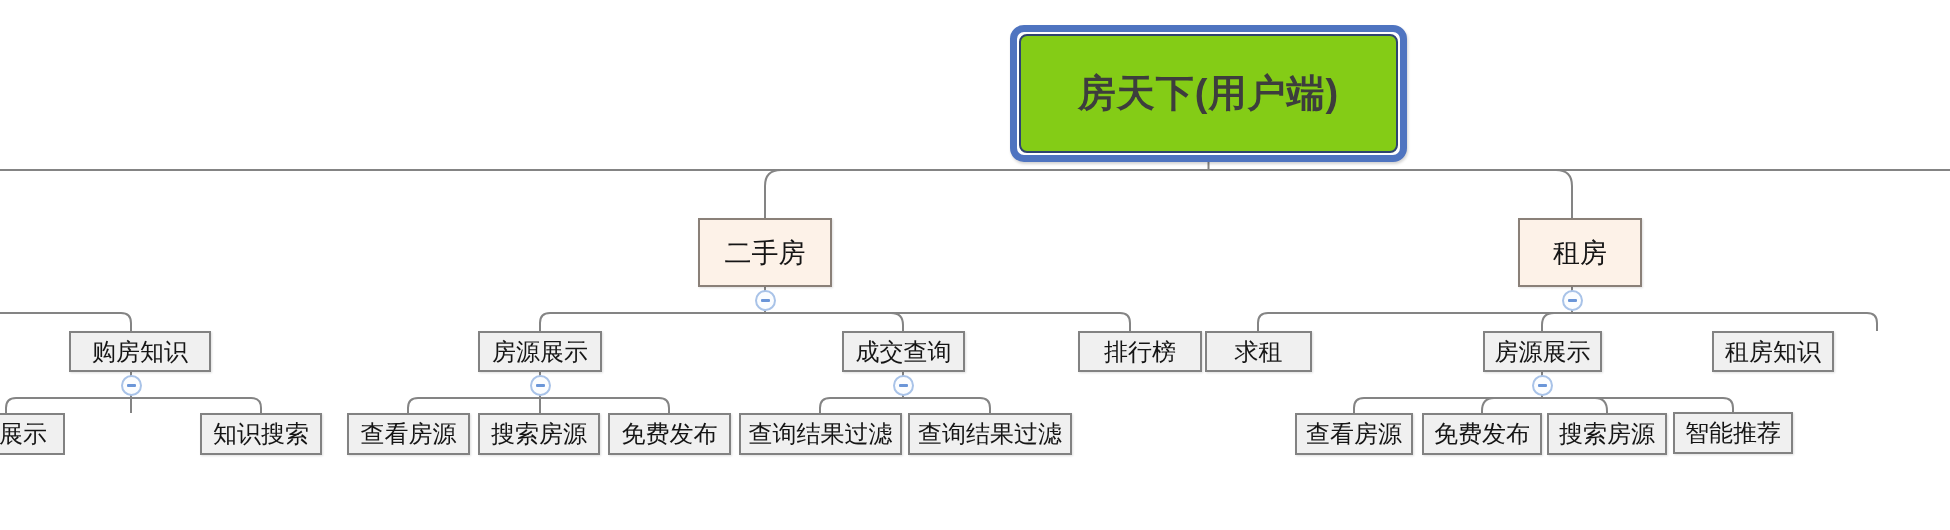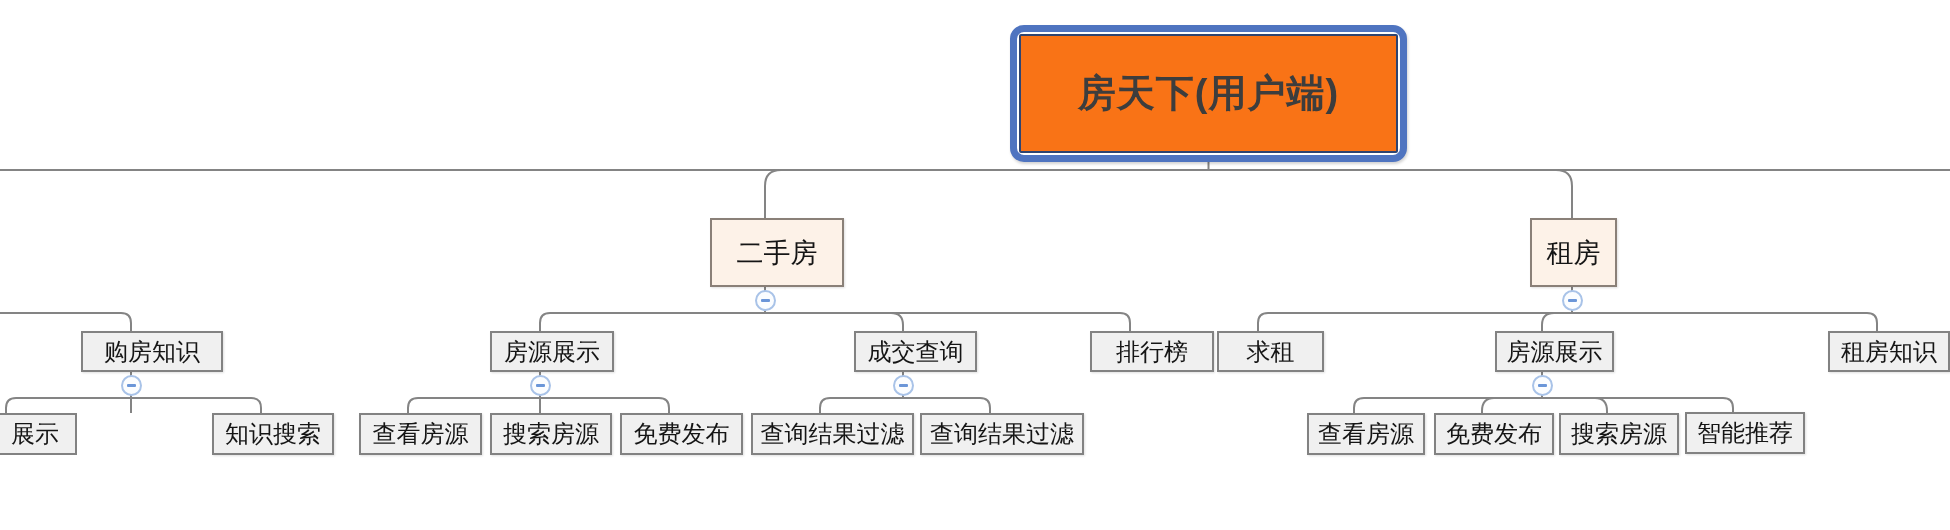--- a/index.html
+++ b/index.html
@@ -14,33 +14,32 @@
 
   
   .root{
     position:absolute;left:1010px;top:25px;width:397px;height:137px;
     box-sizing:border-box;border:7px solid #4f74c0;border-radius:14px;
     background:#ffffff;padding:2px;z-index:2;
     box-shadow:1px 2px 3px rgba(0,0,0,0.18);
   }
   .root-inner{
     width:100%;height:100%;box-sizing:border-box;
-    border:2px solid #2f4470;border-radius:2px;background:#f97316;
+    border:2px solid #2f4470;border-radius:8px;background:#84cc16;
     display:flex;align-items:center;justify-content:center;
     font-size:38px;font-weight:bold;color:#3d3d3d;letter-spacing:1px;
   }
 
   
   .node{
     position:absolute;box-sizing:border-box;z-index:2;
     display:flex;align-items:center;justify-content:center;
     background:#f0f0f0;border:2px solid #828282;color:#151515;
     font-size:24px;height:41px;white-space:nowrap;
     box-shadow:1px 1px 2px rgba(0,0,0,0.12);
-    margin-left:12px;
   }
   .lvl2{
     background:#fdf2e8;border-color:#8a8078;font-size:27px;height:69px;
   }
   .lvl4{height:42px;}
   .clipped{justify-content:flex-end;padding-right:16px;box-shadow:none;}
 
   
   .toggle{
     position:absolute;width:21px;height:21px;box-sizing:border-box;
@@ -87,29 +86,29 @@
     <path d="M1354 413 V408 Q1354 398 1364 398 H1723 Q1733 398 1733 408 V413"></path>
     <path d="M1494 398 Q1482 398 1482 411 V413"></path>
     <path d="M1595 398 Q1607 398 1607 411 V413"></path>
   </svg>
 
   <div class="root">
     <div class="root-inner">房天下(用户端)</div>
   </div>
 
   <div class="node lvl2" style="left:698px;top:218px;width:134px">二手房</div>
-  <div class="node lvl2" style="left:1518px;top:218px;width:87px">租房</div>
+  <div class="node lvl2" style="left:1518px;top:218px;width:124px">租房</div>
 
   <div class="node" style="left:69px;top:331px;width:142px">购房知识</div>
   <div class="node" style="left:478px;top:331px;width:124px">房源展示</div>
   <div class="node" style="left:842px;top:331px;width:123px">成交查询</div>
   <div class="node" style="left:1078px;top:331px;width:124px">排行榜</div>
   <div class="node" style="left:1205px;top:331px;width:107px">求租</div>
   <div class="node" style="left:1483px;top:331px;width:119px">房源展示</div>
-  <div class="node" style="left:1816px;top:331px;width:122px">租房知识</div>
+  <div class="node" style="left:1712px;top:331px;width:122px">租房知识</div>
 
   <div class="node lvl4 clipped" style="left:-55px;top:413px;width:120px">展示</div>
   <div class="node lvl4" style="left:200px;top:413px;width:122px">知识搜索</div>
 
   <div class="node lvl4" style="left:347px;top:413px;width:123px">查看房源</div>
   <div class="node lvl4" style="left:478px;top:413px;width:122px">搜索房源</div>
   <div class="node lvl4" style="left:608px;top:413px;width:123px">免费发布</div>
 
   <div class="node lvl4" style="left:739px;top:413px;width:163px">查询结果过滤</div>
   <div class="node lvl4" style="left:908px;top:413px;width:164px">查询结果过滤</div>

